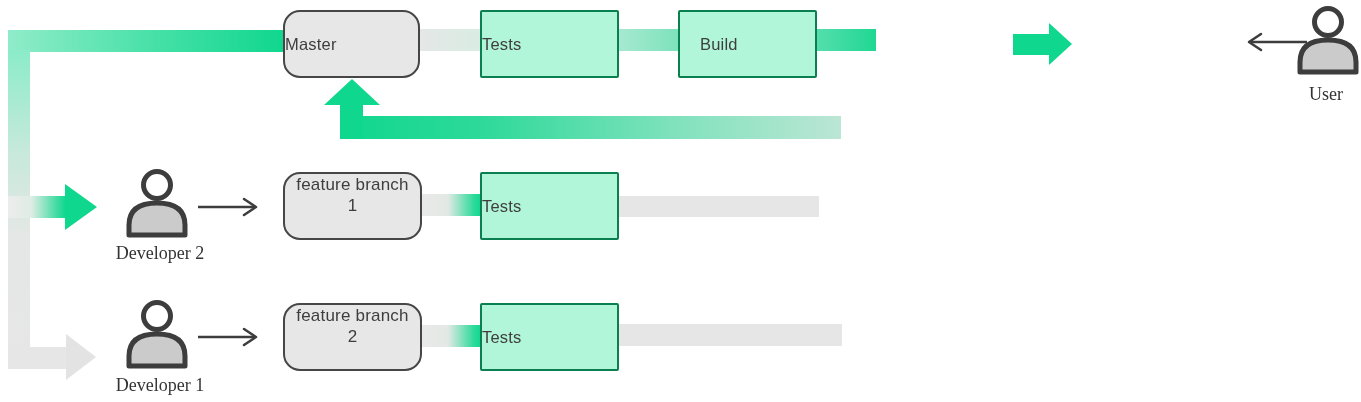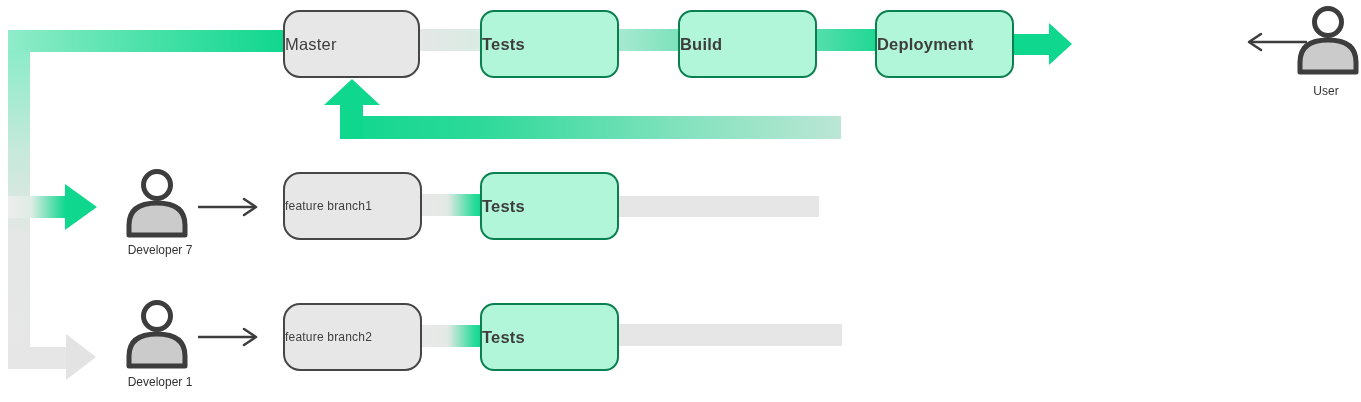--- a/index.html
+++ b/index.html
@@ -7,30 +7,30 @@
     position:relative;width:1361px;height:402px;background:#ffffff;
     font-family:"Liberation Sans",sans-serif;overflow:hidden;
   }
   .bar{position:absolute;}
   .box{
     position:absolute;display:flex;align-items:center;justify-content:flex-start;
     text-align:center;font-size:16.5px;color:#3e3e3e;letter-spacing:.2px;
     box-sizing:border-box;z-index:5;background:#e8e8e8;
   }
   .box.gray{border:2.5px solid #464646;border-radius:17px;background:#e7e7e7;}
-  .box.mint{border:2px solid #0a8050;border-radius:14px;background:#b2f6da;font-weight:bold;}
-  .box.two-line{flex-direction:row;line-height:1.25;font-size:12px;}
+  .box.mint{border:2px solid #0a8050;border-radius:2px;background:#b2f6da;}
+  .box.two-line{flex-direction:column;line-height:1.25;font-size:17px;}
   .ellipse{
     position:absolute;display:flex;align-items:center;justify-content:center;
     background:#f4414f;border:2.5px solid #e0293b;border-radius:50%;
     color:#ffffff;font-size:16.5px;box-sizing:border-box;z-index:5;
   }
   .actor{position:absolute;z-index:6;}
   .actor-label{
-    position:absolute;text-align:center;font-size:12px;color:#333333;z-index:6;
+    position:absolute;text-align:center;font-size:18px;color:#333333;z-index:6;font-family:Liberation Serif, serif;
   }
   svg{display:block;}
   .arrowhead{position:absolute;z-index:4;}
   .thin-arrow{position:absolute;z-index:6;}
 
   
   .b-top-loop      {left:8px;   top:30px;  width:277px; height:22px; z-index:1;
                     background:linear-gradient(90deg,#90ecca 0%,#44e0a6 55%,#0fd78e 100%);}
   .b-left-v        {left:8px;   top:50px;  width:22px;  height:319px; z-index:1;
                     background:linear-gradient(180deg,#8becc9 0%,#c7e9db 32%,#e4e7e5 58%,#e6e6e6 100%);}
@@ -52,21 +52,21 @@
   .b-fb1-tests     {left:421px; top:194px; width:60px;  height:22px; z-index:1;
                     background:linear-gradient(90deg,#e9e9e9 0%,#e2e9e5 45%,#2eda9b 88%,#0fd78e 100%);}
   .b-tests1-v      {left:618px; top:196px; width:201px; height:21px; z-index:1; background:#e6e6e6;}
   .b-fb2-tests     {left:421px; top:325px; width:60px;  height:22px; z-index:1;
                     background:linear-gradient(90deg,#e9e9e9 0%,#e2e9e5 45%,#2eda9b 88%,#0fd78e 100%);}
   .b-tests2-v      {left:618px; top:324px; width:224px; height:22px; z-index:1; background:#e6e6e6;}
 
   
   .n-master   {left:283px; top:10px;  width:137px; height:68px;}
   .n-tests-p  {left:480px; top:10px;  width:139px; height:68px;}
-  .n-build    {left:678px; top:10px;  width:139px; height:68px;}
+  .n-build    {left:678px; top:10px;  width:139px; height:68px;padding-left:20px;}
   .n-deploy   {left:875px; top:10px;  width:139px; height:68px;}
   .n-env      {left:1072px;top:8px;   width:166px; height:76px;}
   .n-fb1      {left:283px; top:172px; width:139px; height:68px;}
   .n-tests-1  {left:480px; top:172px; width:139px; height:68px;}
   .n-fb2      {left:283px; top:303px; width:139px; height:68px;}
   .n-tests-2  {left:480px; top:303px; width:139px; height:68px;}
 </style>
 </head>
 <body>
 
@@ -103,44 +103,41 @@
 
   <div class="box gray n-master">
     <span>Master</span>
   </div>
   <div class="box mint n-tests-p">
     <span>Tests</span>
   </div>
   <div class="box mint n-build">
     <span>Build</span>
   </div>
-  <div class="box mint n-deploy">
-    <span>Deployment</span>
-  </div>
 
   <div class="box gray two-line n-fb1">
     <span>feature branch</span>
     <span>1</span>
   </div>
   <div class="box mint n-tests-1">
     <span>Tests</span>
   </div>
   <div class="box gray two-line n-fb2">
     <span>feature branch</span>
     <span>2</span>
   </div>
   <div class="box mint n-tests-2">
     <span>Tests</span>
   </div>
 
   <svg class="actor" style="left:121px;top:168px;" width="70" height="70" viewBox="0 0 70 70">
     <circle cx="36" cy="17" r="13.5" fill="#ffffff" stroke="#3d3d3d" stroke-width="5"></circle>
     <path d="M8,67 L8,57 Q8,35 36,35 Q64,35 64,57 L64,67 Z" fill="#cbcbcb" stroke="#3d3d3d" stroke-width="5" stroke-linejoin="round"></path>
   </svg>
-  <div class="actor-label" style="left:90px;top:243px;width:140px;">Developer 7</div>
+  <div class="actor-label" style="left:90px;top:243px;width:140px;">Developer 2</div>
   <svg class="thin-arrow" style="left:198px;top:197px;" width="62" height="20" viewBox="0 0 62 20">
     <line x1="0" y1="10" x2="56" y2="10" stroke="#3d3d3d" stroke-width="2.5"></line>
     <polyline points="46,2 58,10 46,18" fill="none" stroke="#3d3d3d" stroke-width="2.5" stroke-linejoin="round" stroke-linecap="round"></polyline>
   </svg>
 
   <svg class="actor" style="left:121px;top:299px;" width="70" height="70" viewBox="0 0 70 70">
     <circle cx="36" cy="17" r="13.5" fill="#ffffff" stroke="#3d3d3d" stroke-width="5"></circle>
     <path d="M8,67 L8,57 Q8,35 36,35 Q64,35 64,57 L64,67 Z" fill="#cbcbcb" stroke="#3d3d3d" stroke-width="5" stroke-linejoin="round"></path>
   </svg>
   <div class="actor-label" style="left:90px;top:375px;width:140px;">Developer 1</div>

